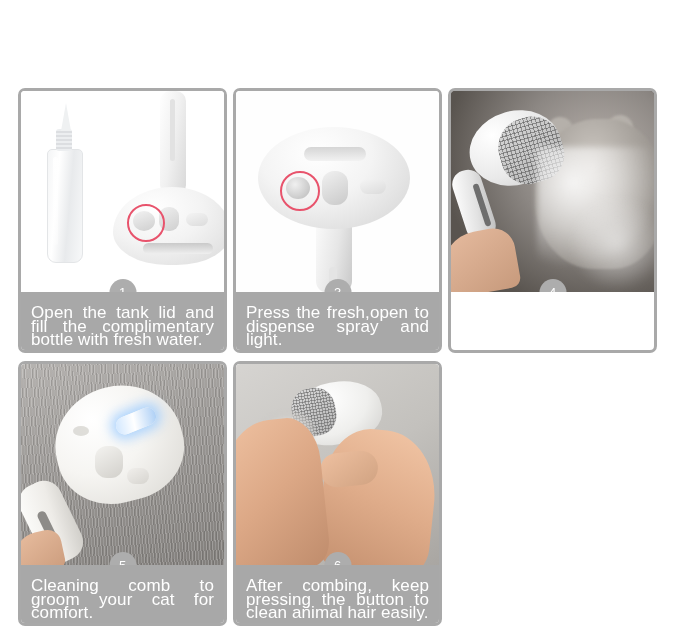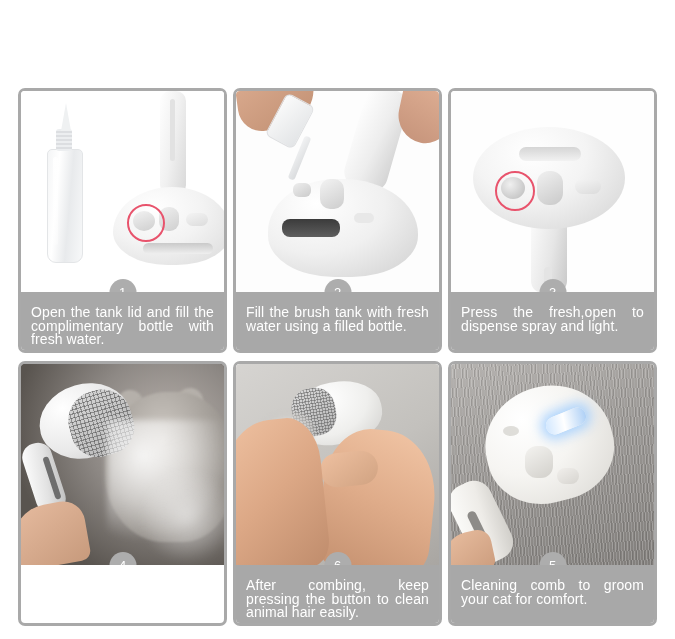--- a/index.html
+++ b/index.html
@@ -72,21 +72,21 @@
     flex: 0 0 201px;
     height: 201px;
     overflow: hidden;
     background: #ffffff;
   }
 
   .panel-caption {
     flex: 1 1 auto;
     background: #a8a8a8;
     color: #ffffff;
-    font-size: 14px;
+    font-size: 17px;
     line-height: 13.5px;
     text-align: justify;
     padding: 14px 10px 6px 10px;
     box-sizing: border-box;
     letter-spacing: 0.1px;
   }
 
   .badge {
     position: absolute;
     left: 50%;
@@ -544,39 +544,20 @@
           <div class="unit-knob"></div>
           <div class="unit-pill"></div>
           <div class="unit-window"></div>
           <div class="hl-ring p1-ring"></div>
         </div>
         <div class="badge">1</div>
       </div>
       <div class="panel-caption">Open the tank lid and fill the complimentary bottle with fresh water.</div>
     </div>
 
-    <div class="panel">
-      <div class="panel-media">
-        <div class="scene">
-          <div class="p2-bg"></div>
-          <div class="p2-stem"></div>
-          <div class="p2-hand-tr"></div>
-          <div class="p2-hand-tl"></div>
-          <div class="p2-bottle"></div>
-          <div class="p2-bottle-tip"></div>
-          <div class="p2-body"></div>
-          <div class="p2-cap"></div>
-          <div class="p2-knob"></div>
-          <div class="p2-pill"></div>
-          <div class="p2-window"></div>
-        </div>
-        <div class="badge">2</div>
-      </div>
-      <div class="panel-caption">Fill the brush tank with fresh water using a filled bottle.</div>
-    </div>
 
     <div class="panel">
       <div class="panel-media">
         <div class="scene">
           <div class="p3-bg"></div>
           <div class="p3-stem"></div>
           <div class="p3-stem-slot"></div>
           <div class="p3-head"></div>
           <div class="p3-window"></div>
           <div class="p3-switch"></div>
@@ -604,47 +585,47 @@
           <div class="p4-mist"></div>
           <div class="p4-mist2"></div>
         </div>
         <div class="badge">4</div>
       </div>
     </div>
 
     <div class="panel">
       <div class="panel-media">
         <div class="scene">
+          <div class="p5-bg"></div>
+          <div class="p5-handle"></div>
+          <div class="p5-handle-slot"></div>
+          <div class="p5-body"></div>
+          <div class="p5-dimple"></div>
+          <div class="p5-led"></div>
+          <div class="p5-knob"></div>
+          <div class="p5-btn"></div>
+          <div class="p5-finger"></div>
+        </div>
+        <div class="badge">5</div>
+      </div>
+      <div class="panel-caption">Cleaning comb to groom your cat for comfort.</div>
+    </div>
+
+    <div class="panel">
+      <div class="panel-media">
+        <div class="scene">
           <div class="p6-bg"></div>
           <div class="p6-handle"></div>
           <div class="p6-handle-slot"></div>
           <div class="p6-head"></div>
           <div class="p6-pad"></div>
           <div class="p6-hair"></div>
           <div class="p6-hand-right"></div>
           <div class="p6-thumb"></div>
           <div class="p6-hand-left"></div>
         </div>
         <div class="badge">6</div>
       </div>
       <div class="panel-caption">After combing, keep pressing the button to clean animal hair easily.</div>
     </div>
 
-    <div class="panel">
-      <div class="panel-media">
-        <div class="scene">
-          <div class="p5-bg"></div>
-          <div class="p5-handle"></div>
-          <div class="p5-handle-slot"></div>
-          <div class="p5-body"></div>
-          <div class="p5-dimple"></div>
-          <div class="p5-led"></div>
-          <div class="p5-knob"></div>
-          <div class="p5-btn"></div>
-          <div class="p5-finger"></div>
-        </div>
-        <div class="badge">5</div>
-      </div>
-      <div class="panel-caption">Cleaning comb to groom your cat for comfort.</div>
-    </div>
-
   </div>
 </div>
 
 </body></html>

